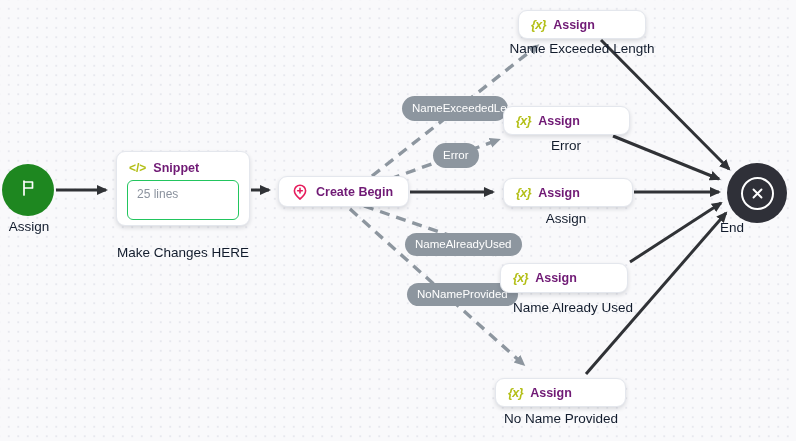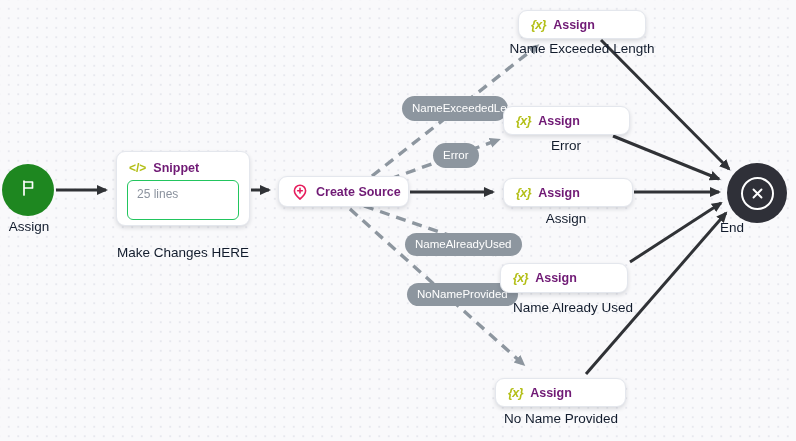--- a/index.html
+++ b/index.html
@@ -106,21 +106,21 @@
   </div>
   <div class="caption" style="left:183px;top:245px;">Make Changes HERE</div>
 
   <div class="node" style="left:278px;top:176px;width:131px;height:31px;">
     <span style="display:flex;">
       <svg width="18" height="18" viewBox="0 0 18 18">
         <path d="M9 2.2 C5.9 2.2 3.4 4.7 3.4 7.8 C3.4 11.6 9 16 9 16 C9 16 14.6 11.6 14.6 7.8 C14.6 4.7 12.1 2.2 9 2.2 Z" fill="none" stroke="#e61c5c" stroke-width="1.6"></path>
         <path d="M9 5.4 V10 M6.7 7.7 H11.3" stroke="#e61c5c" stroke-width="1.6" stroke-linecap="round"></path>
       </svg>
     </span>
-    <span class="ntitle">Create Source</span>
+    <span class="ntitle">Create Begin</span>
   </div>
 
   <div class="node" style="left:518px;top:10px;width:128px;height:29px;">
     <span class="xicon">{x}</span>
     <span class="ntitle">Assign</span>
   </div>
   <div class="caption" style="left:582px;top:41px;">Name Exceeded Length</div>
 
   <div class="node" style="left:503px;top:106px;width:127px;height:29px;">
     <span class="xicon">{x}</span>

